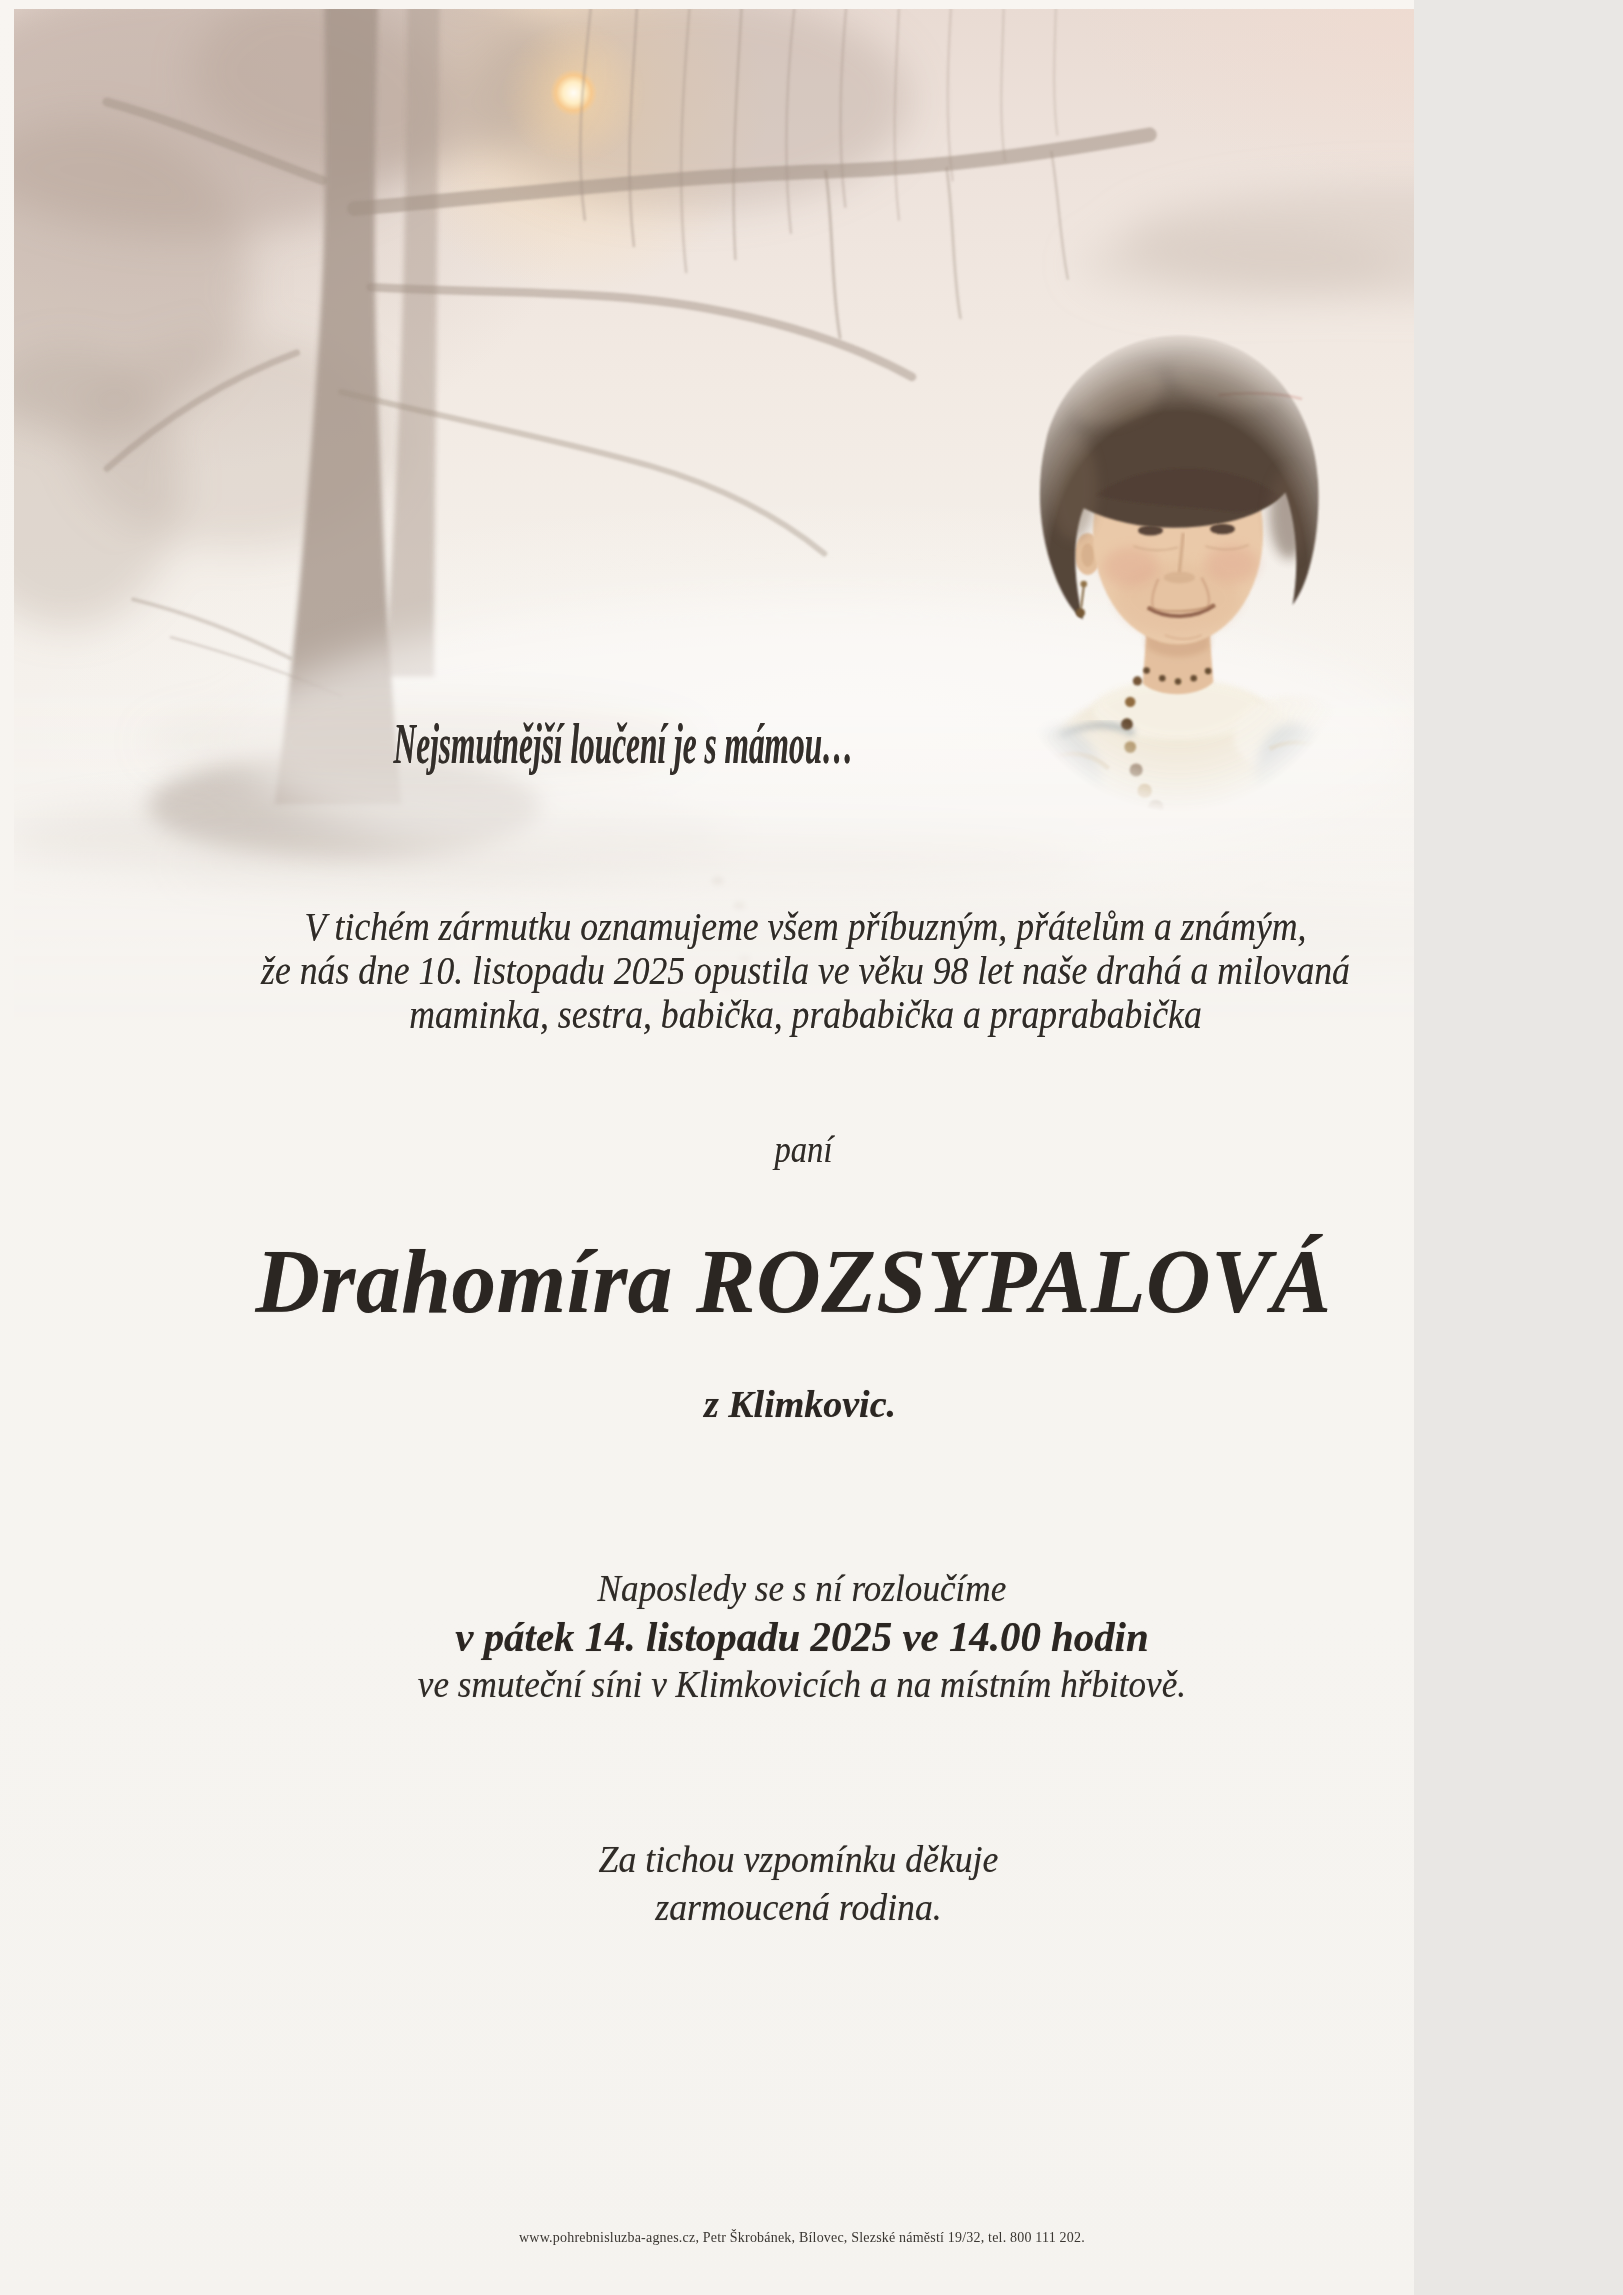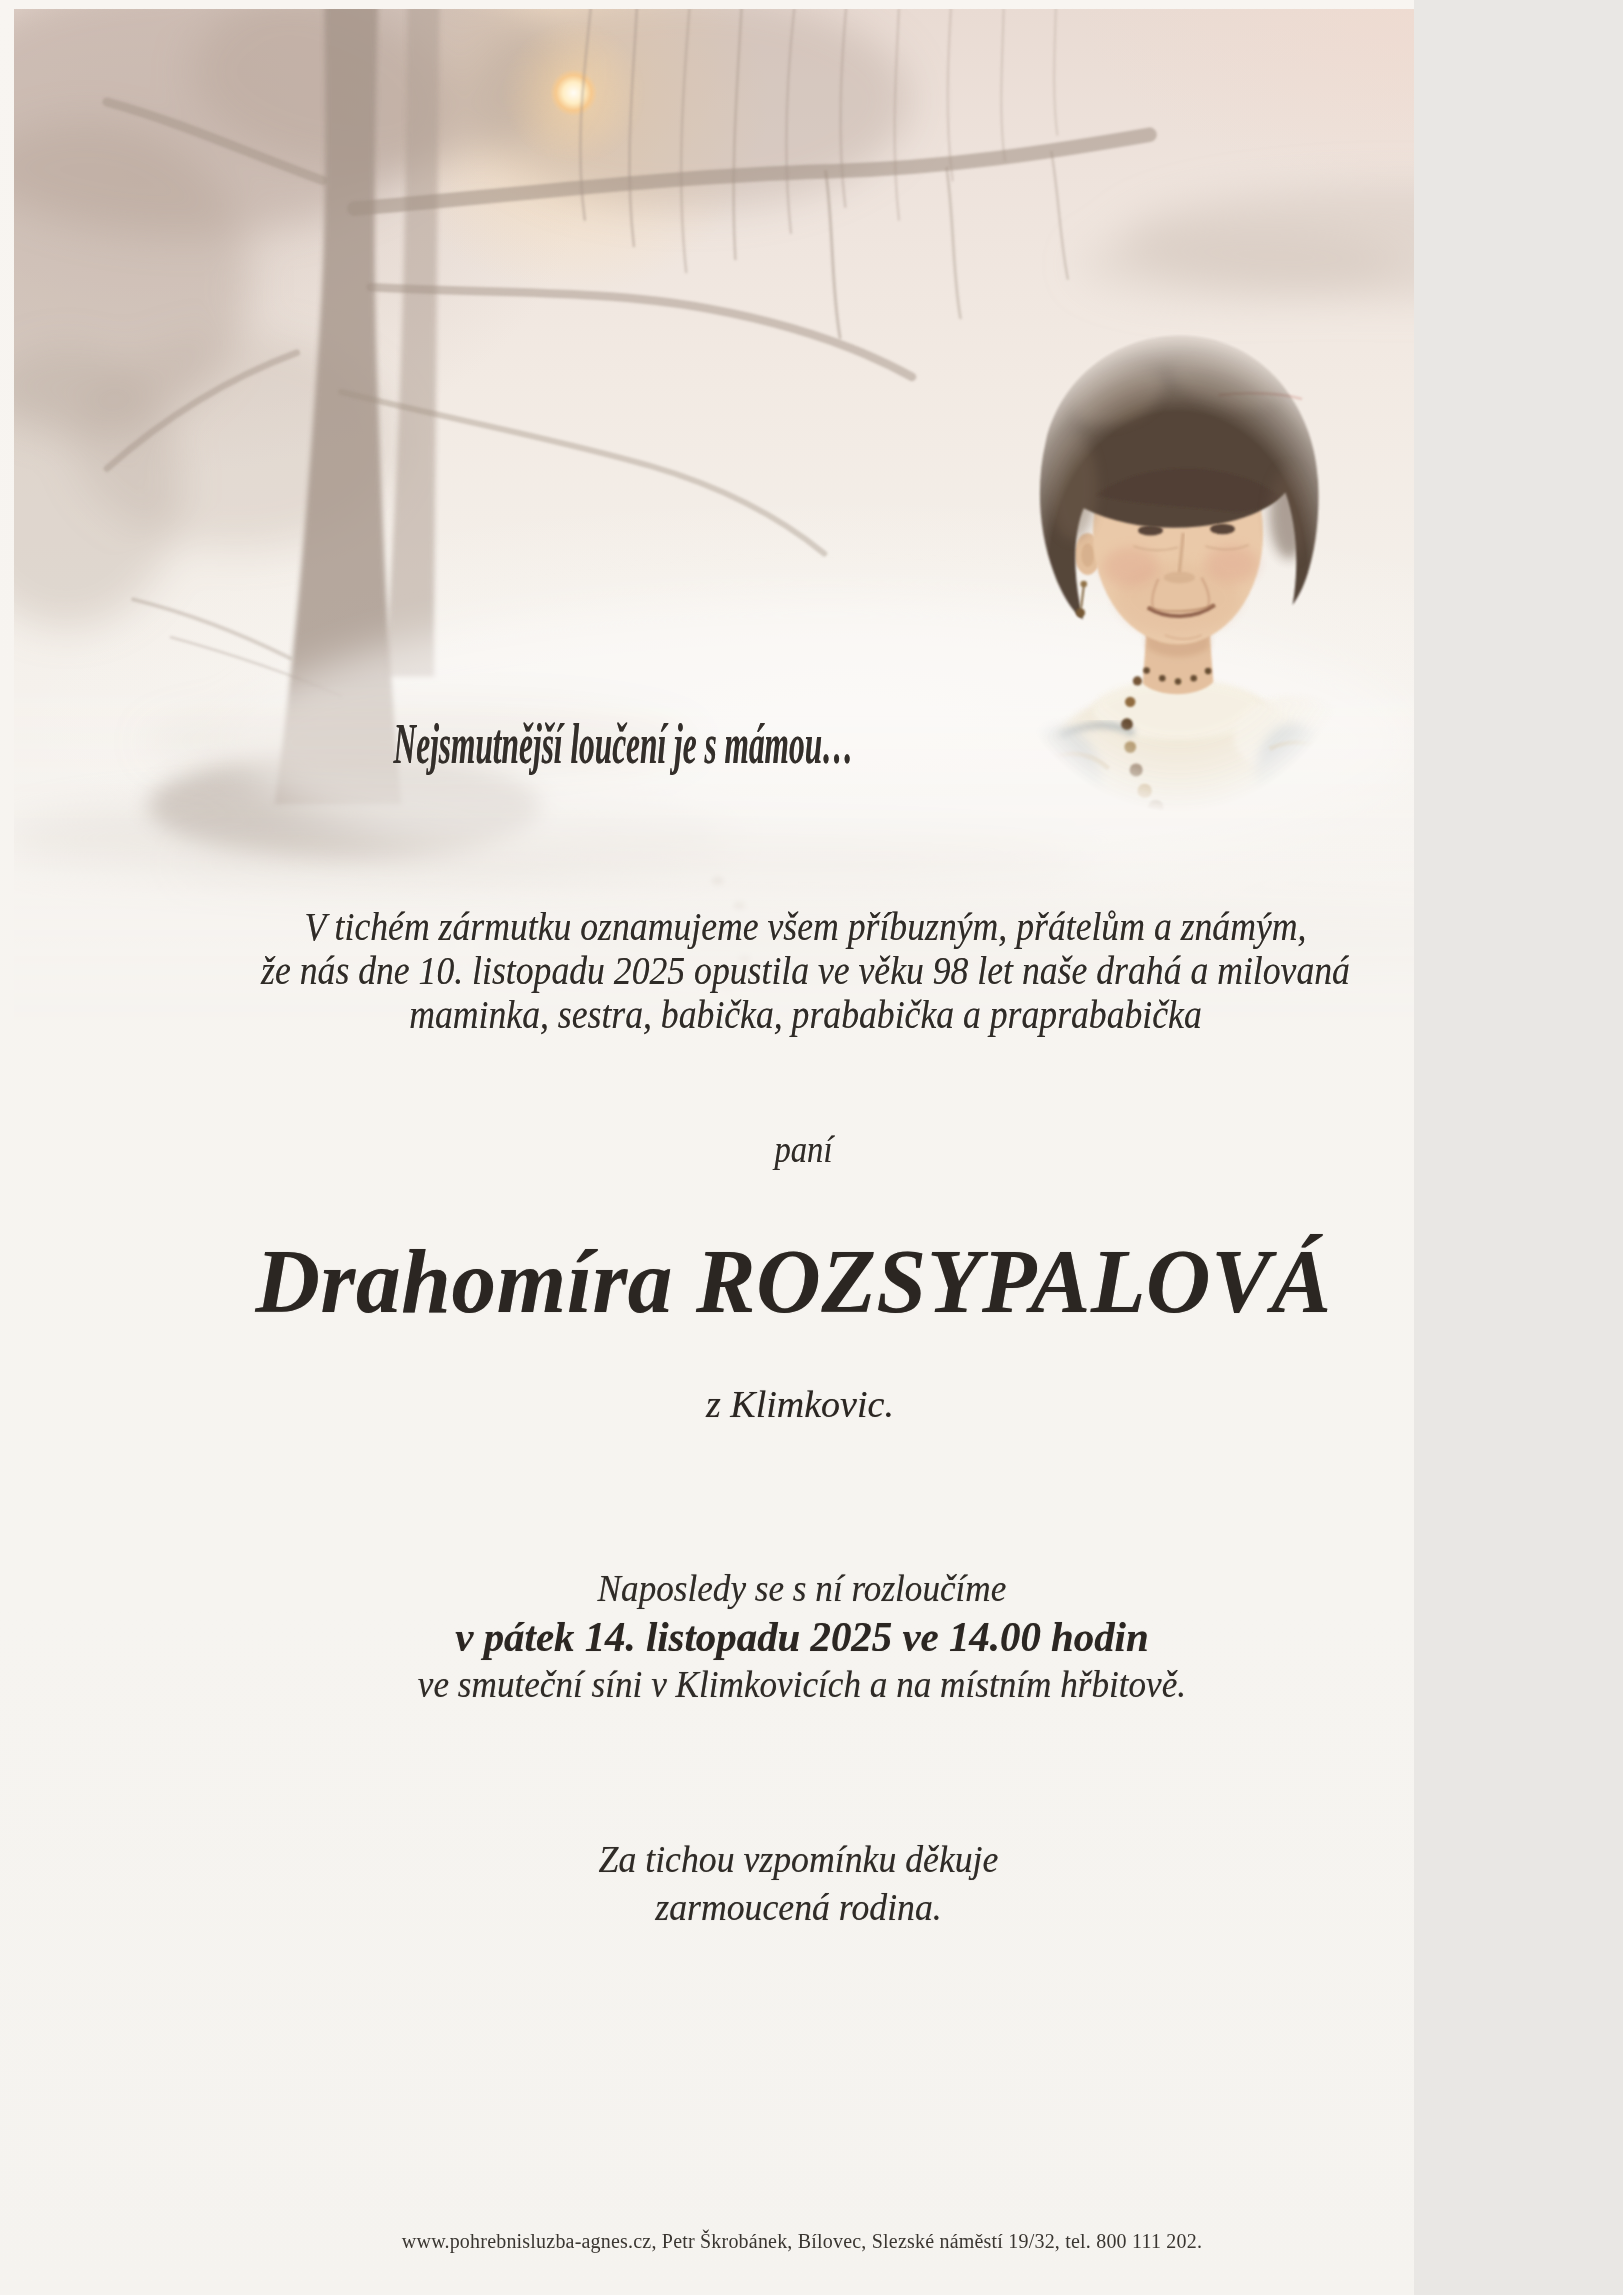--- a/index.html
+++ b/index.html
@@ -47,27 +47,27 @@
     left:0; top:1131px; width:1607px;
     font-style:italic; font-size:37px; line-height:37px; transform:scaleX(.88);
   }
   .name {
     left:0; top:1235px; width:1587px;
     font-weight:bold; font-style:italic; font-size:92px; line-height:92px;
     letter-spacing:0.7px; transform:scaleX(.97); color:#2b2622;
   }
   .origin {
     left:0; top:1385px; width:1600px;
-    font-weight:normal; font-style:italic; font-size:38px; line-height:38px; color:#2b2622;
+    font-weight:bold; font-style:italic; font-size:38px; line-height:38px; color:#2b2622;
   }
   .farewell { left:0; top:1565px; width:1604px; font-style:italic; line-height:48px; transform:scaleX(.95); }
   .farewell .l13 { font-size:37px; }
   .farewell .l2  { font-size:43px; font-weight:bold; color:#2b2622; }
   .thanks { left:0; top:1835px; width:1597px; font-style:italic; font-size:38px; line-height:48px; transform:scaleX(.94); }
-  .footer { left:0; top:2230px; width:1604px; font-size:20px; letter-spacing:0.2px; color:#3a3631; }
+  .footer { left:0; top:2230px; width:1604px; font-size:14px; letter-spacing:0.2px; color:#3a3631; }
 </style>
 </head>
 <body>
 
 <div class="page">
 
   <div class="hero">
     <svg width="1597" height="1021" viewBox="0 0 2440 1560">
       <defs>
         <filter id="b2" x="-40%" y="-40%" width="180%" height="180%">

